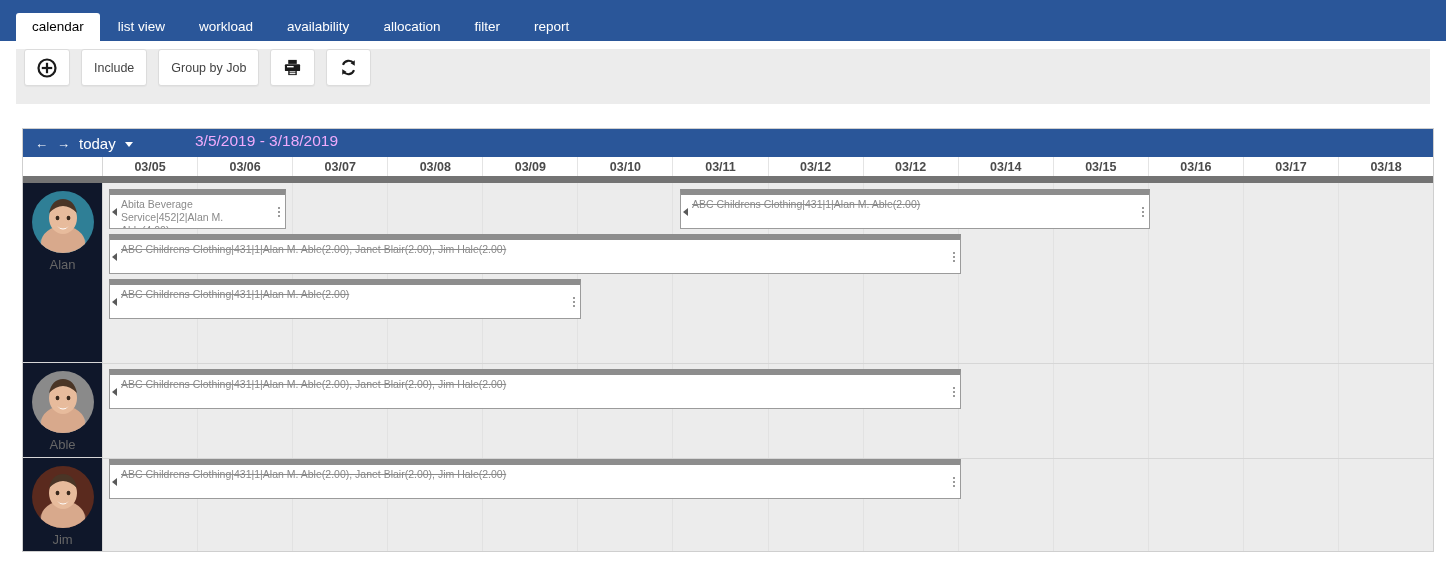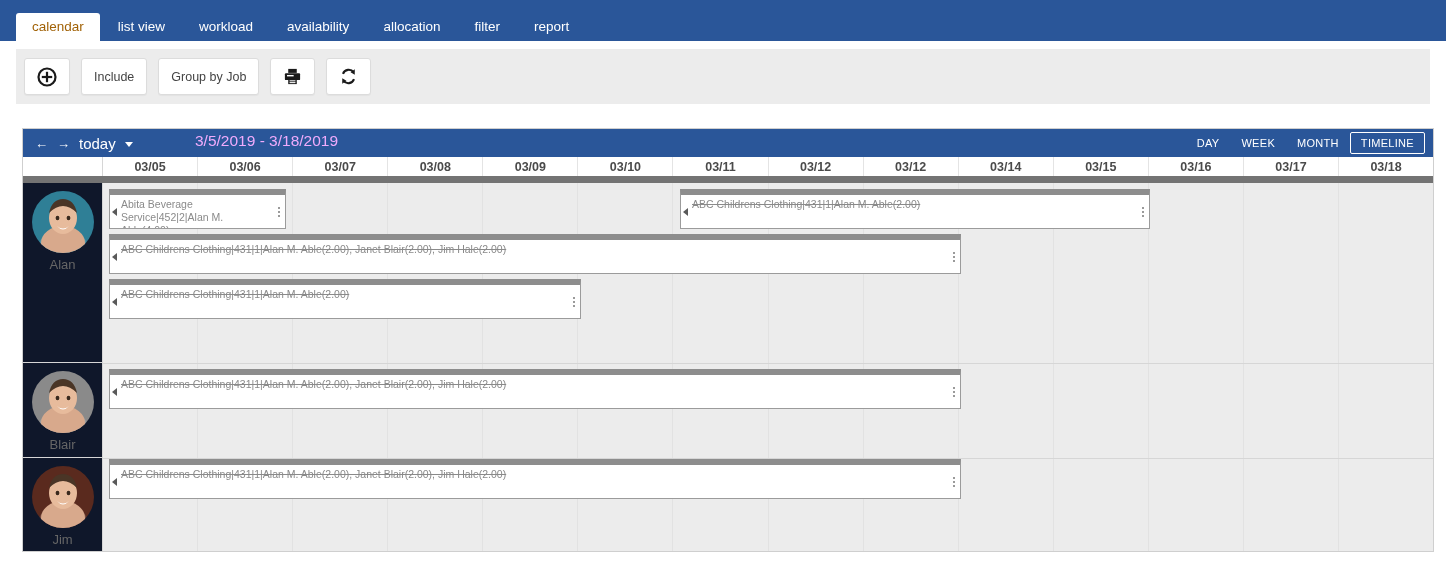--- a/index.html
+++ b/index.html
@@ -24,34 +24,34 @@
     color: #ffffff;
     padding: 6px 16px 7px 16px;
     margin-right: 2px;
     line-height: 15px;
     cursor: pointer;
     white-space: nowrap;
     border-radius: 3px 3px 0 0;
   }
   .tab.active {
     background: #ffffff;
-    color: #a16207;
+    color: #000000;
   }
 
   
   .toolbar {
     position: absolute; left: 0; top: 41px;
     width: 1446px; height: 70px;
     background: #ffffff;
   }
   .toolbar-inner {
     position: absolute; left: 16px; top: 8px;
     width: 1414px; height: 55px;
     background: #ececec;
-    display: flex; align-items: center;
+    display: flex; align-items: flex-start;
     padding-left: 8px;
     gap: 11px;
   }
   .tbtn {
     background: #ffffff;
     border: 1px solid #dcdcdc;
     border-radius: 3px;
     height: 37px;
     min-width: 37px;
     display: flex; align-items: center; justify-content: center;
@@ -273,26 +273,20 @@
 <div class="calwrap">
 
   <div class="calhead">
     <div class="nav-group">
       <span class="nav-arrow">←</span>
       <span class="nav-arrow">→</span>
       <span class="nav-today">today</span>
       <span class="nav-caret"></span>
     </div>
     <div class="range-title">3/5/2019 - 3/18/2019</div>
-    <div class="view-group" id="viewgroup">
-        <div class="vbtn">DAY</div>
-        <div class="vbtn">WEEK</div>
-        <div class="vbtn">MONTH</div>
-        <div class="vbtn active">TIMELINE</div>
-      </div>
   </div>
 
   <div class="datehead">
     <div class="res-head"></div>
     <div style="flex:1 1 auto; display:flex;" id="datecells">
         <div class="date-cell">03/05</div>
         <div class="date-cell">03/06</div>
         <div class="date-cell">03/07</div>
         <div class="date-cell">03/08</div>
         <div class="date-cell">03/09</div>
@@ -325,21 +319,21 @@
         <div class="res-row" style="height: 95px;">
           <div class="avatar" style="background: rgb(138, 138, 138);"><svg viewBox="0 0 62 62" width="62" height="62" aria-hidden="true">
               <circle cx="31" cy="62" r="26" fill="rgba(255,255,255,0.16)"></circle>
               <ellipse cx="31" cy="52" rx="22" ry="17" fill="#d8a98c"></ellipse>
               <ellipse cx="31" cy="27" rx="14" ry="16" fill="#e7bb9c"></ellipse>
               <path d="M17 22 q14 -14 28 0 q-3 -14 -14 -14 q-11 0 -14 14z" fill="#4a3526"></path>
               <ellipse cx="25.5" cy="27" rx="1.9" ry="2.2" fill="#39291d"></ellipse>
               <ellipse cx="36.5" cy="27" rx="1.9" ry="2.2" fill="#39291d"></ellipse>
               <path d="M25 35 q6 5 12 0 q-6 7 -12 0z" fill="#ffffff"></path>
             </svg></div>
-          <div class="res-name">Blair</div>
+          <div class="res-name">Able</div>
         </div>
         <div class="res-row" style="height: 93px;">
           <div class="avatar" style="background: rgb(90, 42, 30);"><svg viewBox="0 0 62 62" width="62" height="62" aria-hidden="true">
               <circle cx="31" cy="62" r="26" fill="rgba(255,255,255,0.16)"></circle>
               <ellipse cx="31" cy="52" rx="22" ry="17" fill="#d8a98c"></ellipse>
               <ellipse cx="31" cy="27" rx="14" ry="16" fill="#e7bb9c"></ellipse>
               <path d="M17 22 q14 -14 28 0 q-3 -14 -14 -14 q-11 0 -14 14z" fill="#4a3526"></path>
               <ellipse cx="25.5" cy="27" rx="1.9" ry="2.2" fill="#39291d"></ellipse>
               <ellipse cx="36.5" cy="27" rx="1.9" ry="2.2" fill="#39291d"></ellipse>
               <path d="M25 35 q6 5 12 0 q-6 7 -12 0z" fill="#ffffff"></path>

